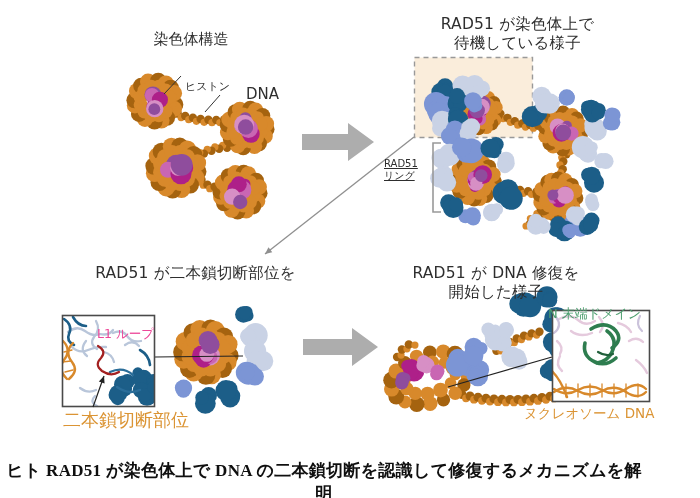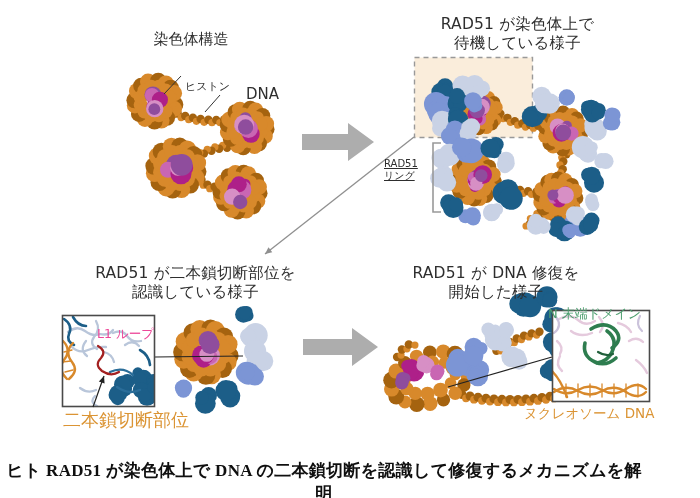--- a/index.html
+++ b/index.html
@@ -838,21 +838,20 @@
     <span>RAD51 が染色体上で</span>
     <span>待機している様子</span>
   </div>
   <div class="txt" style="left:384px;top:158px;font-size:10px;line-height:1.22;text-decoration:underline;">
     <span style="display:block">RAD51</span>
     <span style="display:block">リング</span>
   </div>
 
   <div class="txt t-title center" style="left:73px;top:264px;width:245px;">
     <span>RAD51 が二本鎖切断部位を</span>
-    <span>認識している様子</span>
   </div>
   <div class="txt" style="left: 97px; top: 326px; font-size: 12.5px; font-weight: normal; color: #ec4899;">L1 ループ</div>
   <div class="txt" style="left: 63px; top: 409px; font-size: 18px; color: rgb(219, 148, 52);">二本鎖切断部位</div>
 
   <div class="txt t-title center" style="left:398px;top:264px;width:196px;">
     <span>RAD51 が DNA 修復を</span>
     <span>開始した様子</span>
   </div>
   <div class="txt" style="left: 548px; top: 306px; font-size: 13px; color: rgb(76, 158, 110);">N 末端ドメイン</div>
   <div class="txt" style="left: 524px; top: 405px; width: 160px; text-align: left; font-size: 13.5px; color: rgb(219, 148, 52);">ヌクレオソーム DNA</div>

